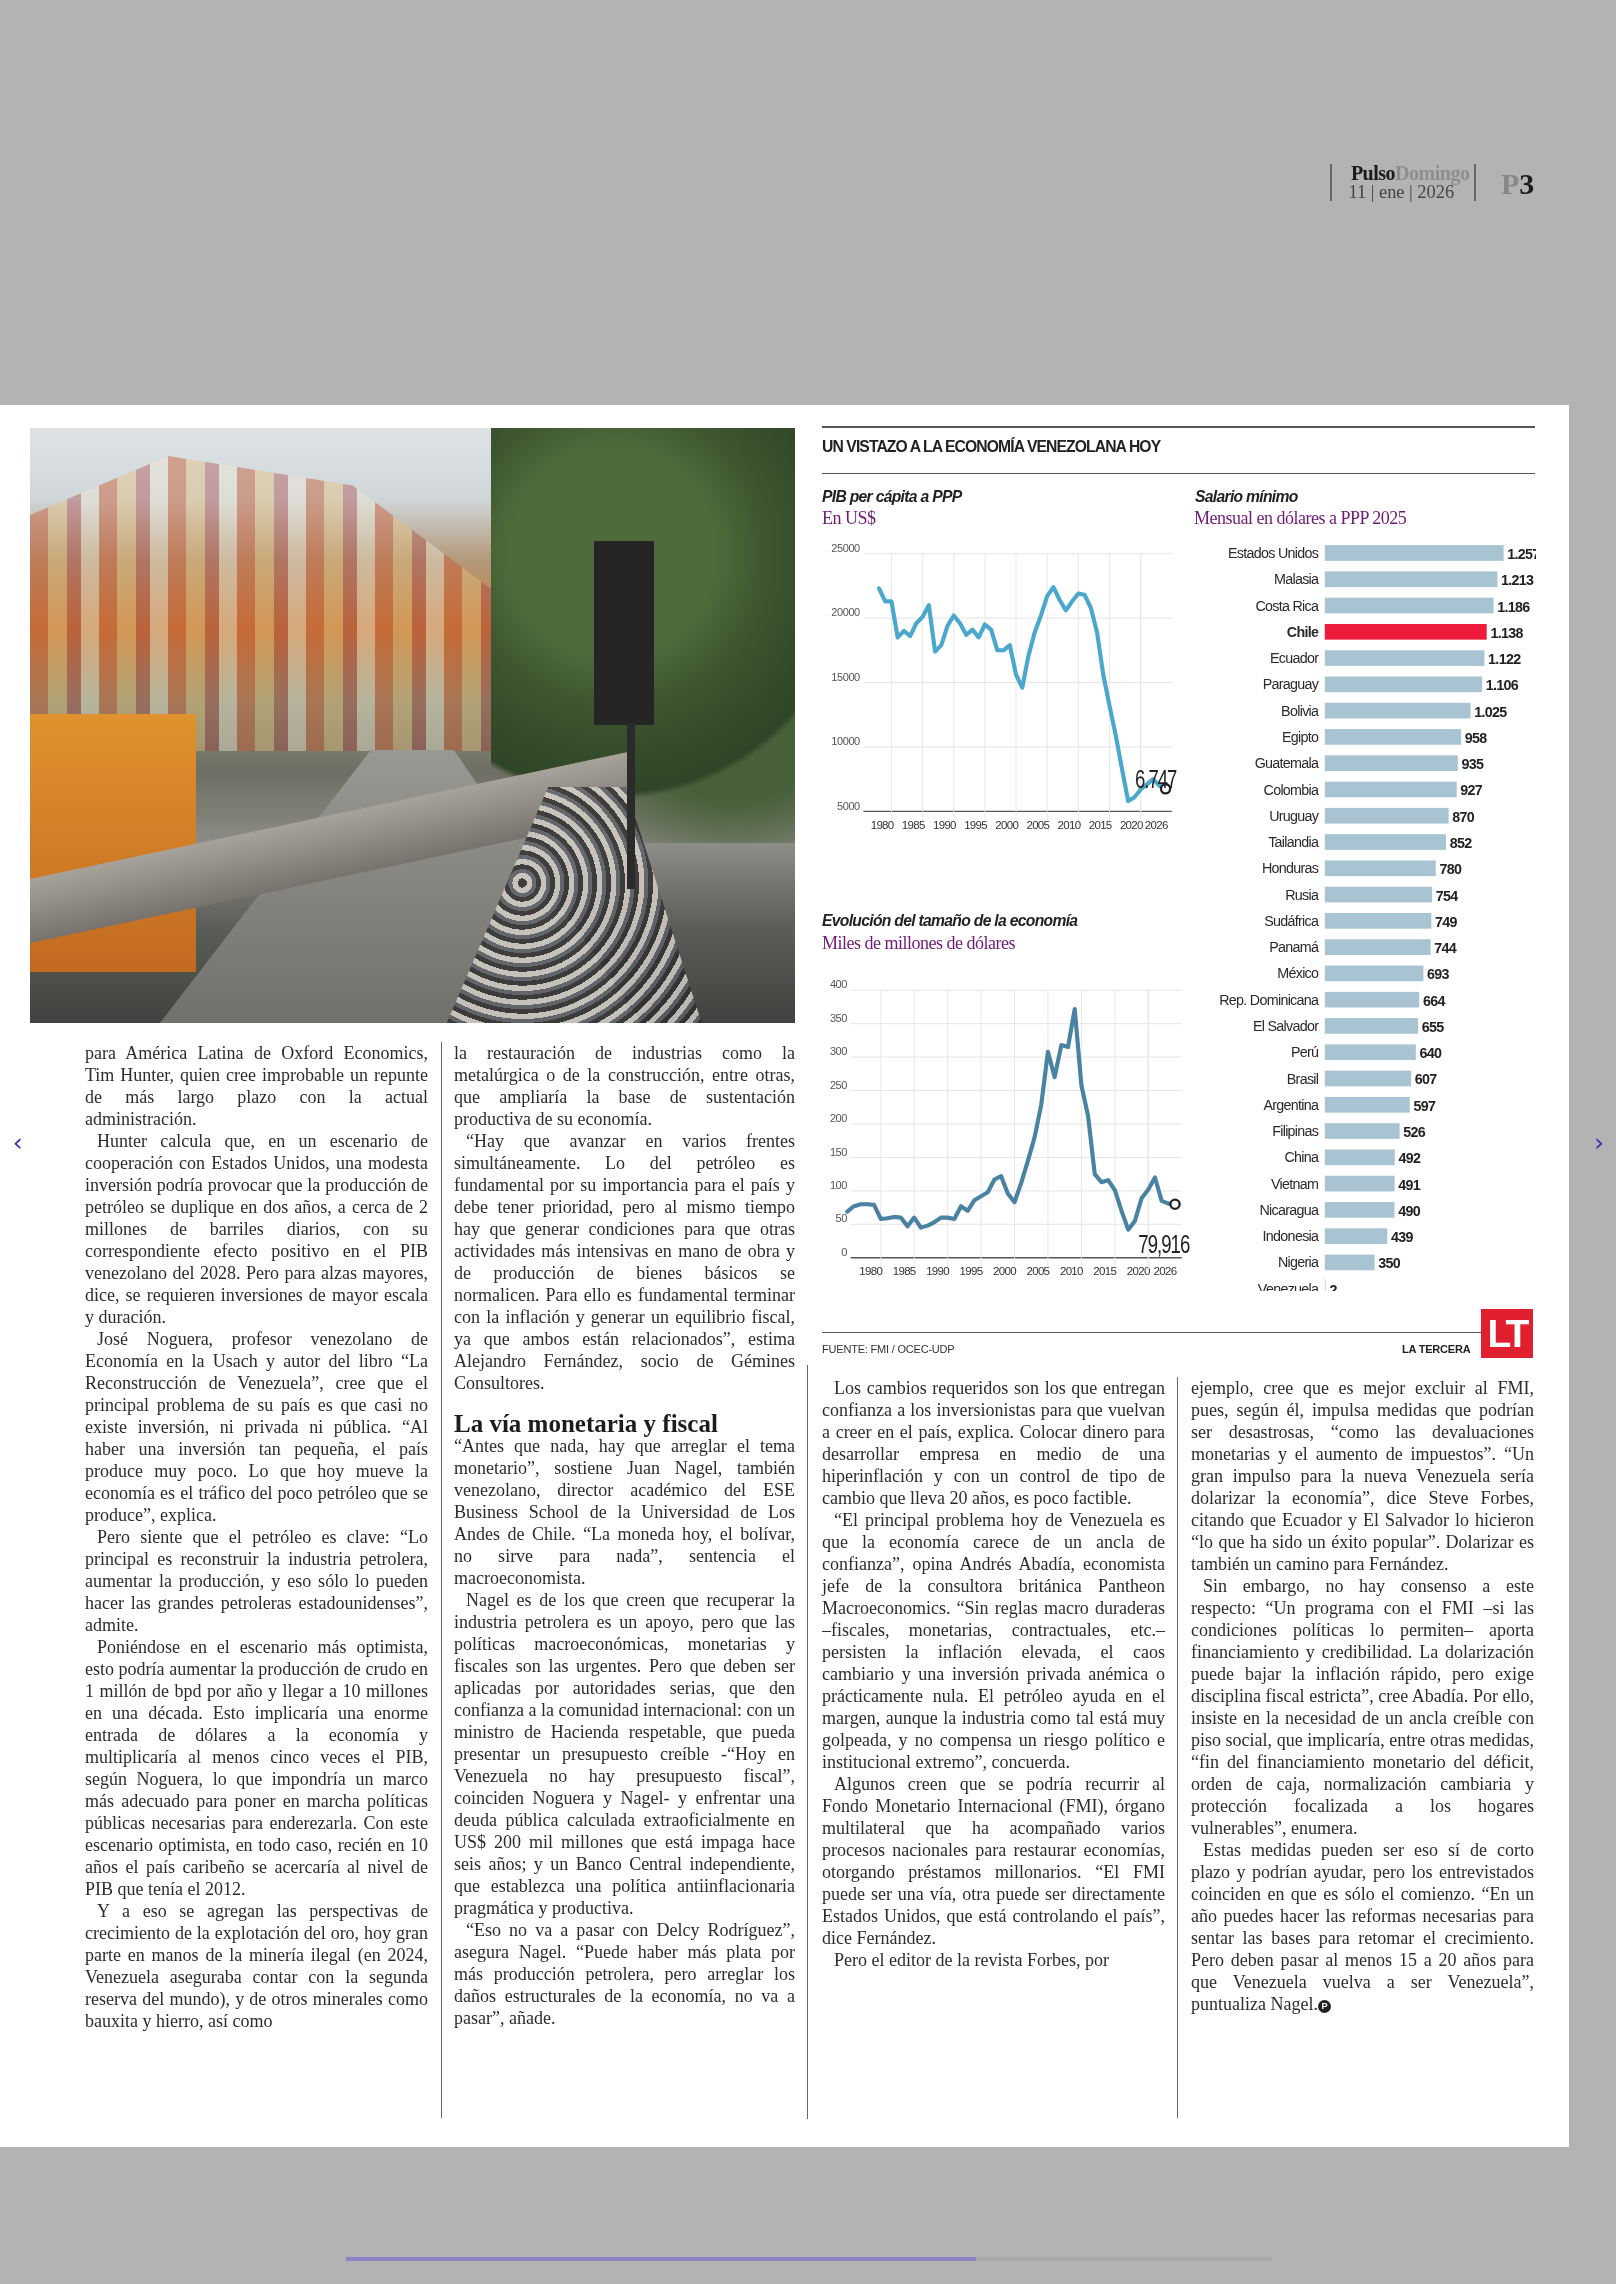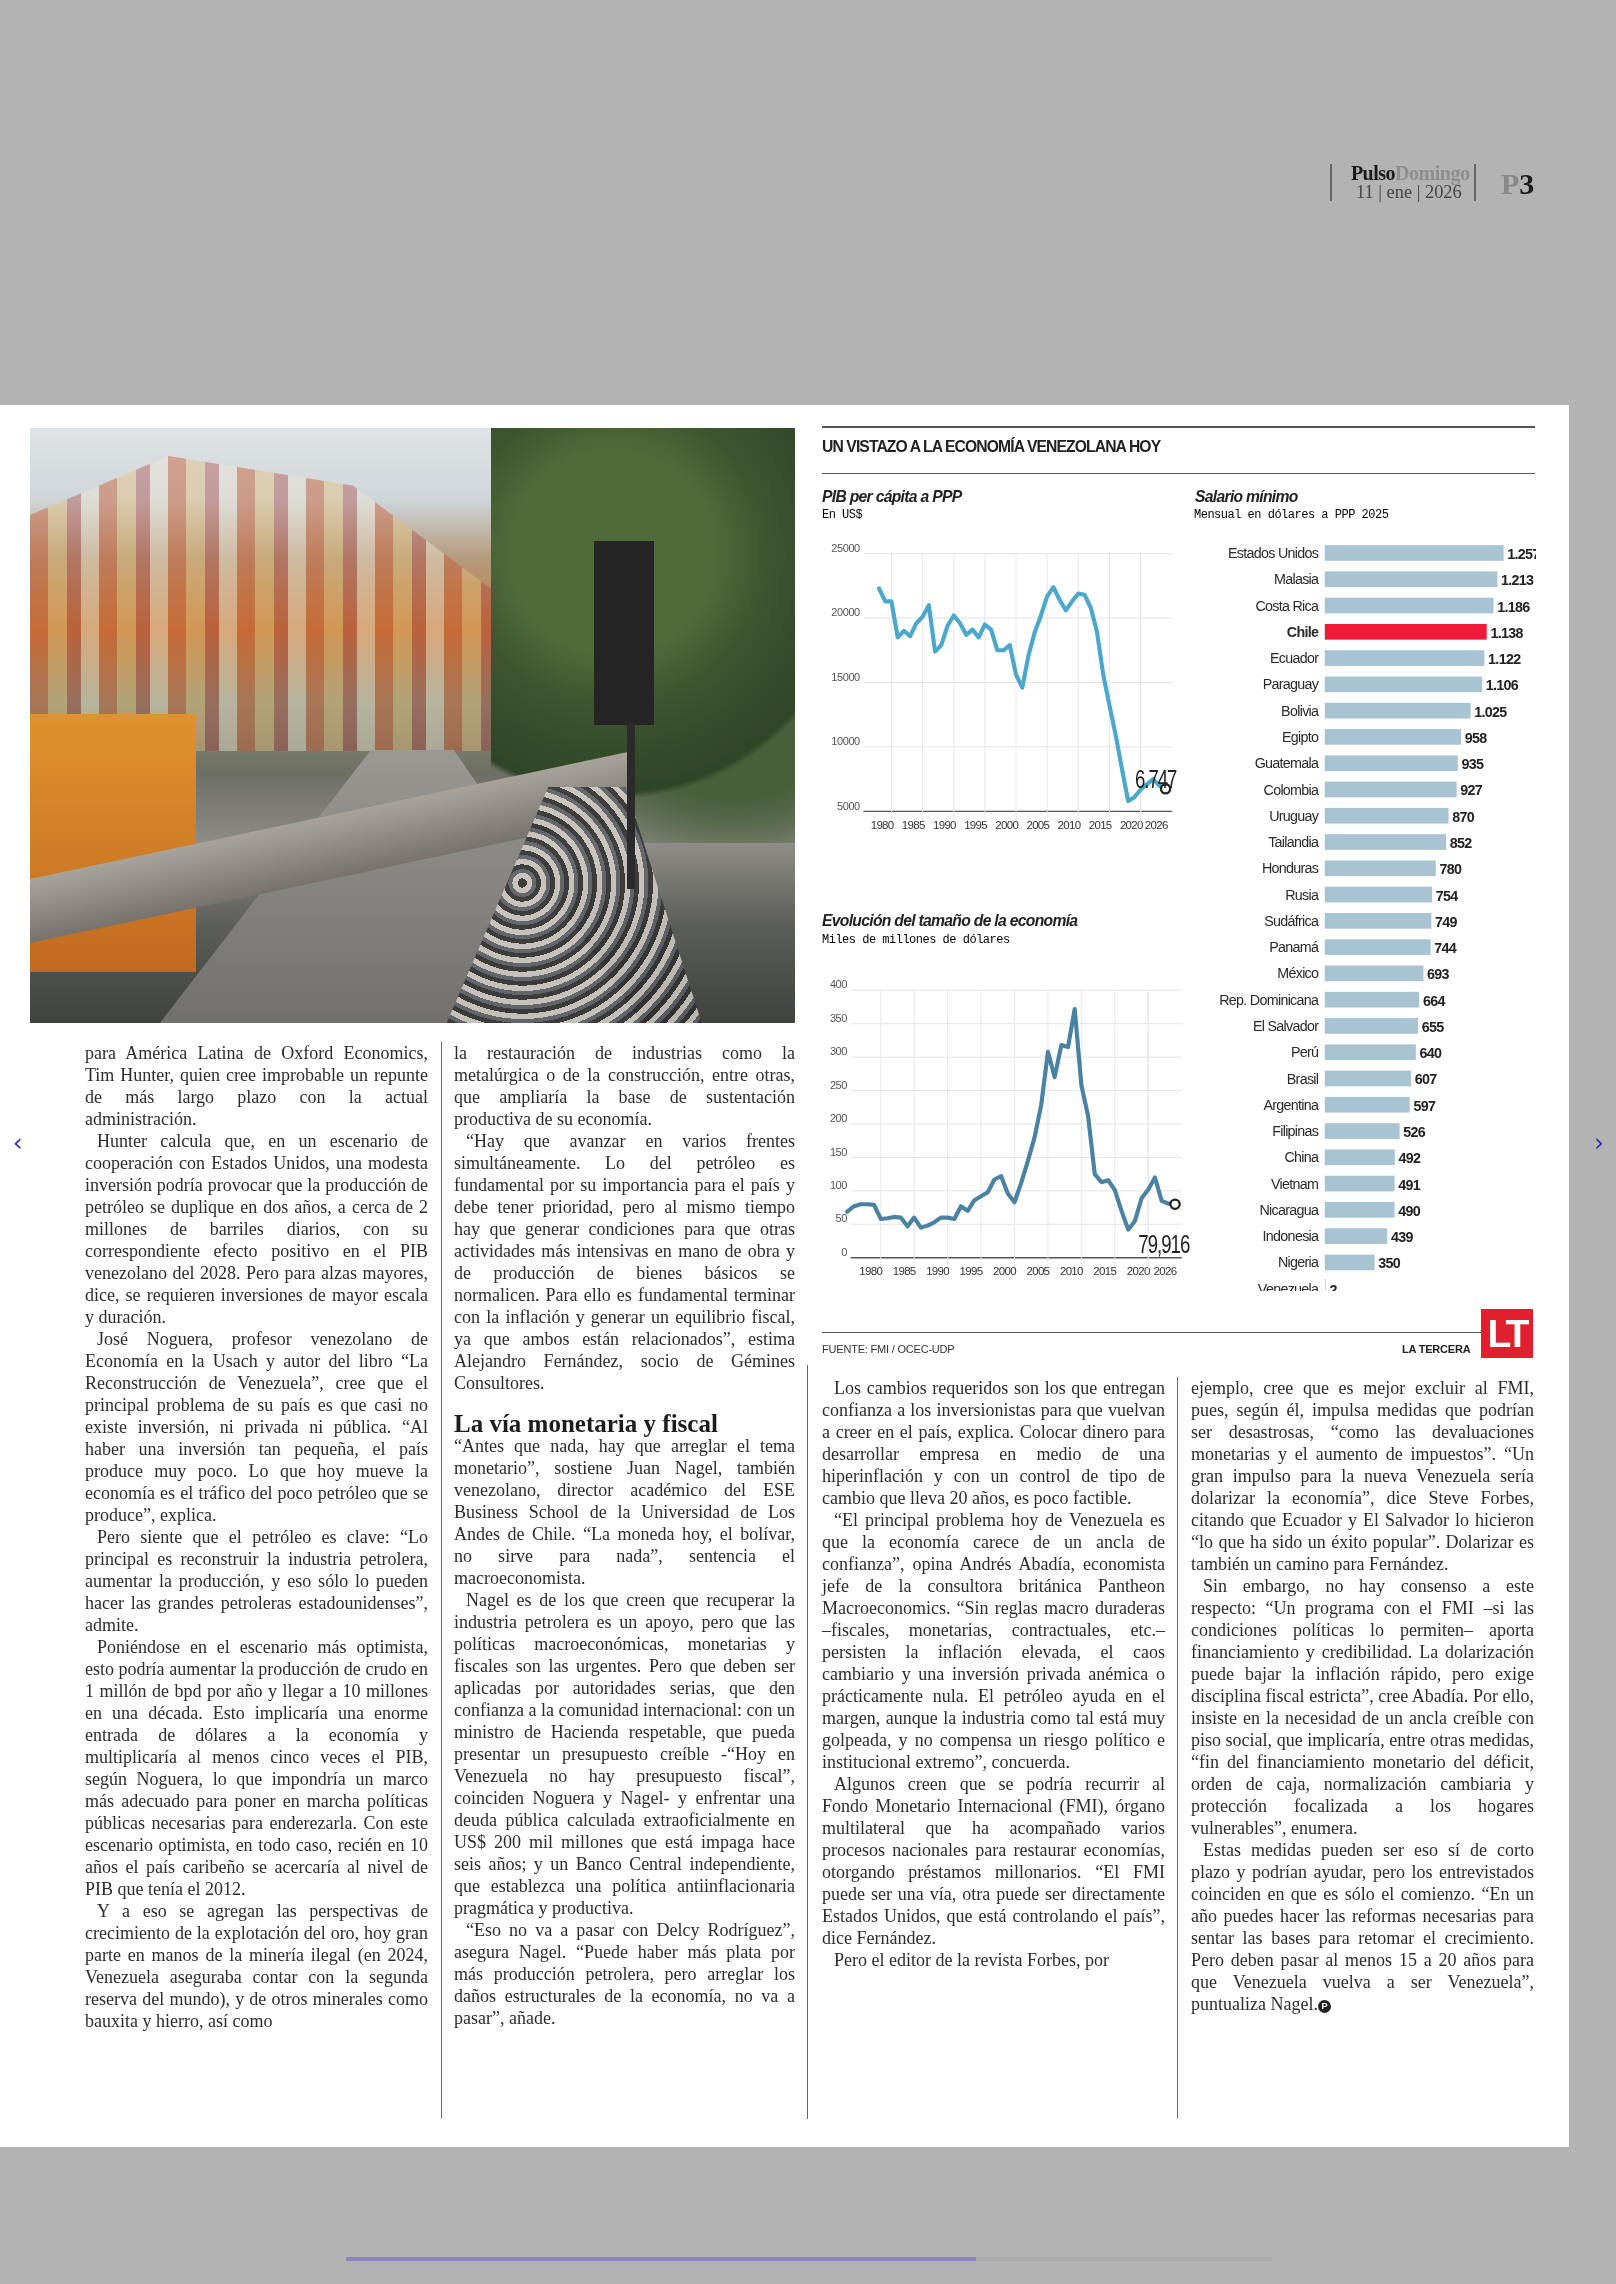--- a/index.html
+++ b/index.html
@@ -9,21 +9,21 @@
     font-family:"Liberation Serif","DejaVu Serif",serif;
     color:#2b2b2b;
   }
   
   .masthead { position:absolute; left:1330px; top:162px; width:212px; height:44px; }
   .mh-bar1 { position:absolute; left:0; top:1.8px; width:2.3px; height:37px; background:#666; }
   .mh-bar2 { position:absolute; left:144px; top:1.8px; width:2.3px; height:37px; background:#666; }
   .mh-brand { position:absolute; left:18.4px; top:0; width:121px; text-align:right; font-size:20px; font-weight:bold; letter-spacing:-0.5px; line-height:22px; }
   .mh-brand .b1 { color:#1a1a1a; }
   .mh-brand .b2 { color:#8e8e8e; }
-  .mh-date { position:absolute; left:18.4px; top:20px; width:121px; text-align:center; font-size:18.4px; color:#444; line-height:20px; }
+  .mh-date { position:absolute; left:18.4px; top:20px; width:121px; text-align:left; font-size:18.4px; color:#444; line-height:20px; }
   .mh-page { position:absolute; left:171px; top:5.5px; font-size:30px; font-weight:bold; line-height:32px; }
   .mh-page .p { color:#888; }
   .mh-page .n { color:#1c1c1c; }
 
   
   .sheet { position:absolute; left:0; top:405px; width:1569px; height:1742px; background:#fff; }
 
   
   .photo {
     position:absolute; left:30px; top:428px; width:765px; height:595px; overflow:hidden;
@@ -47,21 +47,21 @@
     clip-path:polygon(40% 0,70% 0,100% 100%,0 100%); }
   .photo .pole { position:absolute; left:564px; top:113px; width:60px; height:184px; background:#252525; }
   .photo .pole2 { position:absolute; left:597px; top:295px; width:8.3px; height:166px; background:#2b2b2b; }
 
   
   .info { position:absolute; left:822px; top:424px; width:713px; height:940px; }
   .rule-top { position:absolute; left:0; top:1.8px; width:713px; height:1.8px; background:#555; }
   .info-title { position:absolute; left:0; top:14px; font-family:"Liberation Sans","DejaVu Sans",sans-serif; font-weight:bold; font-size:15.7px; letter-spacing:-0.9px; color:#222; }
   .rule-2 { position:absolute; left:0; top:49px; width:713px; height:1.4px; background:#555; }
   .ctitle { position:absolute; font-family:"Liberation Sans","DejaVu Sans",sans-serif; font-weight:bold; font-size:15.7px; letter-spacing:-0.7px; color:#222;font-style:italic; }
-  .csub { position:absolute; font-family:Liberation Mono, monospace; font-size:12px; letter-spacing:-0.5px; color:#000000; }
+  .csub { position:absolute; font-family:Liberation Serif, serif; font-size:18px; letter-spacing:-0.5px; color:#701a75; }
   svg text { font-family:"Liberation Sans","DejaVu Sans",sans-serif; }
   .chart-svg { position:absolute; }
   .rule-bottom { position:absolute; left:0; top:908px; width:675px; height:1.4px; background:#555; }
   .source { position:absolute; left:0; top:919px; font-family:"Liberation Sans","DejaVu Sans",sans-serif; font-size:11px; letter-spacing:-0.2px; color:#333; }
   .lt-word { position:absolute; left:580px; top:919px; font-family:"Liberation Sans","DejaVu Sans",sans-serif; font-weight:bold; font-size:11px; letter-spacing:-0.2px; color:#222;text-align:center; }
   .lt-logo { position:absolute; left:659px; top:885px; width:52px; height:49px; background:#e0202e; color:#fff;
     font-family:"Liberation Sans","DejaVu Sans",sans-serif; font-weight:bold; font-size:39px; line-height:49px; text-align:center; letter-spacing:-2.8px; }
 
   
   .col { position:absolute; width:343px; font-size:18px; line-height:22px; text-align:justify; hyphens:auto; color:#2c2c2c; }

